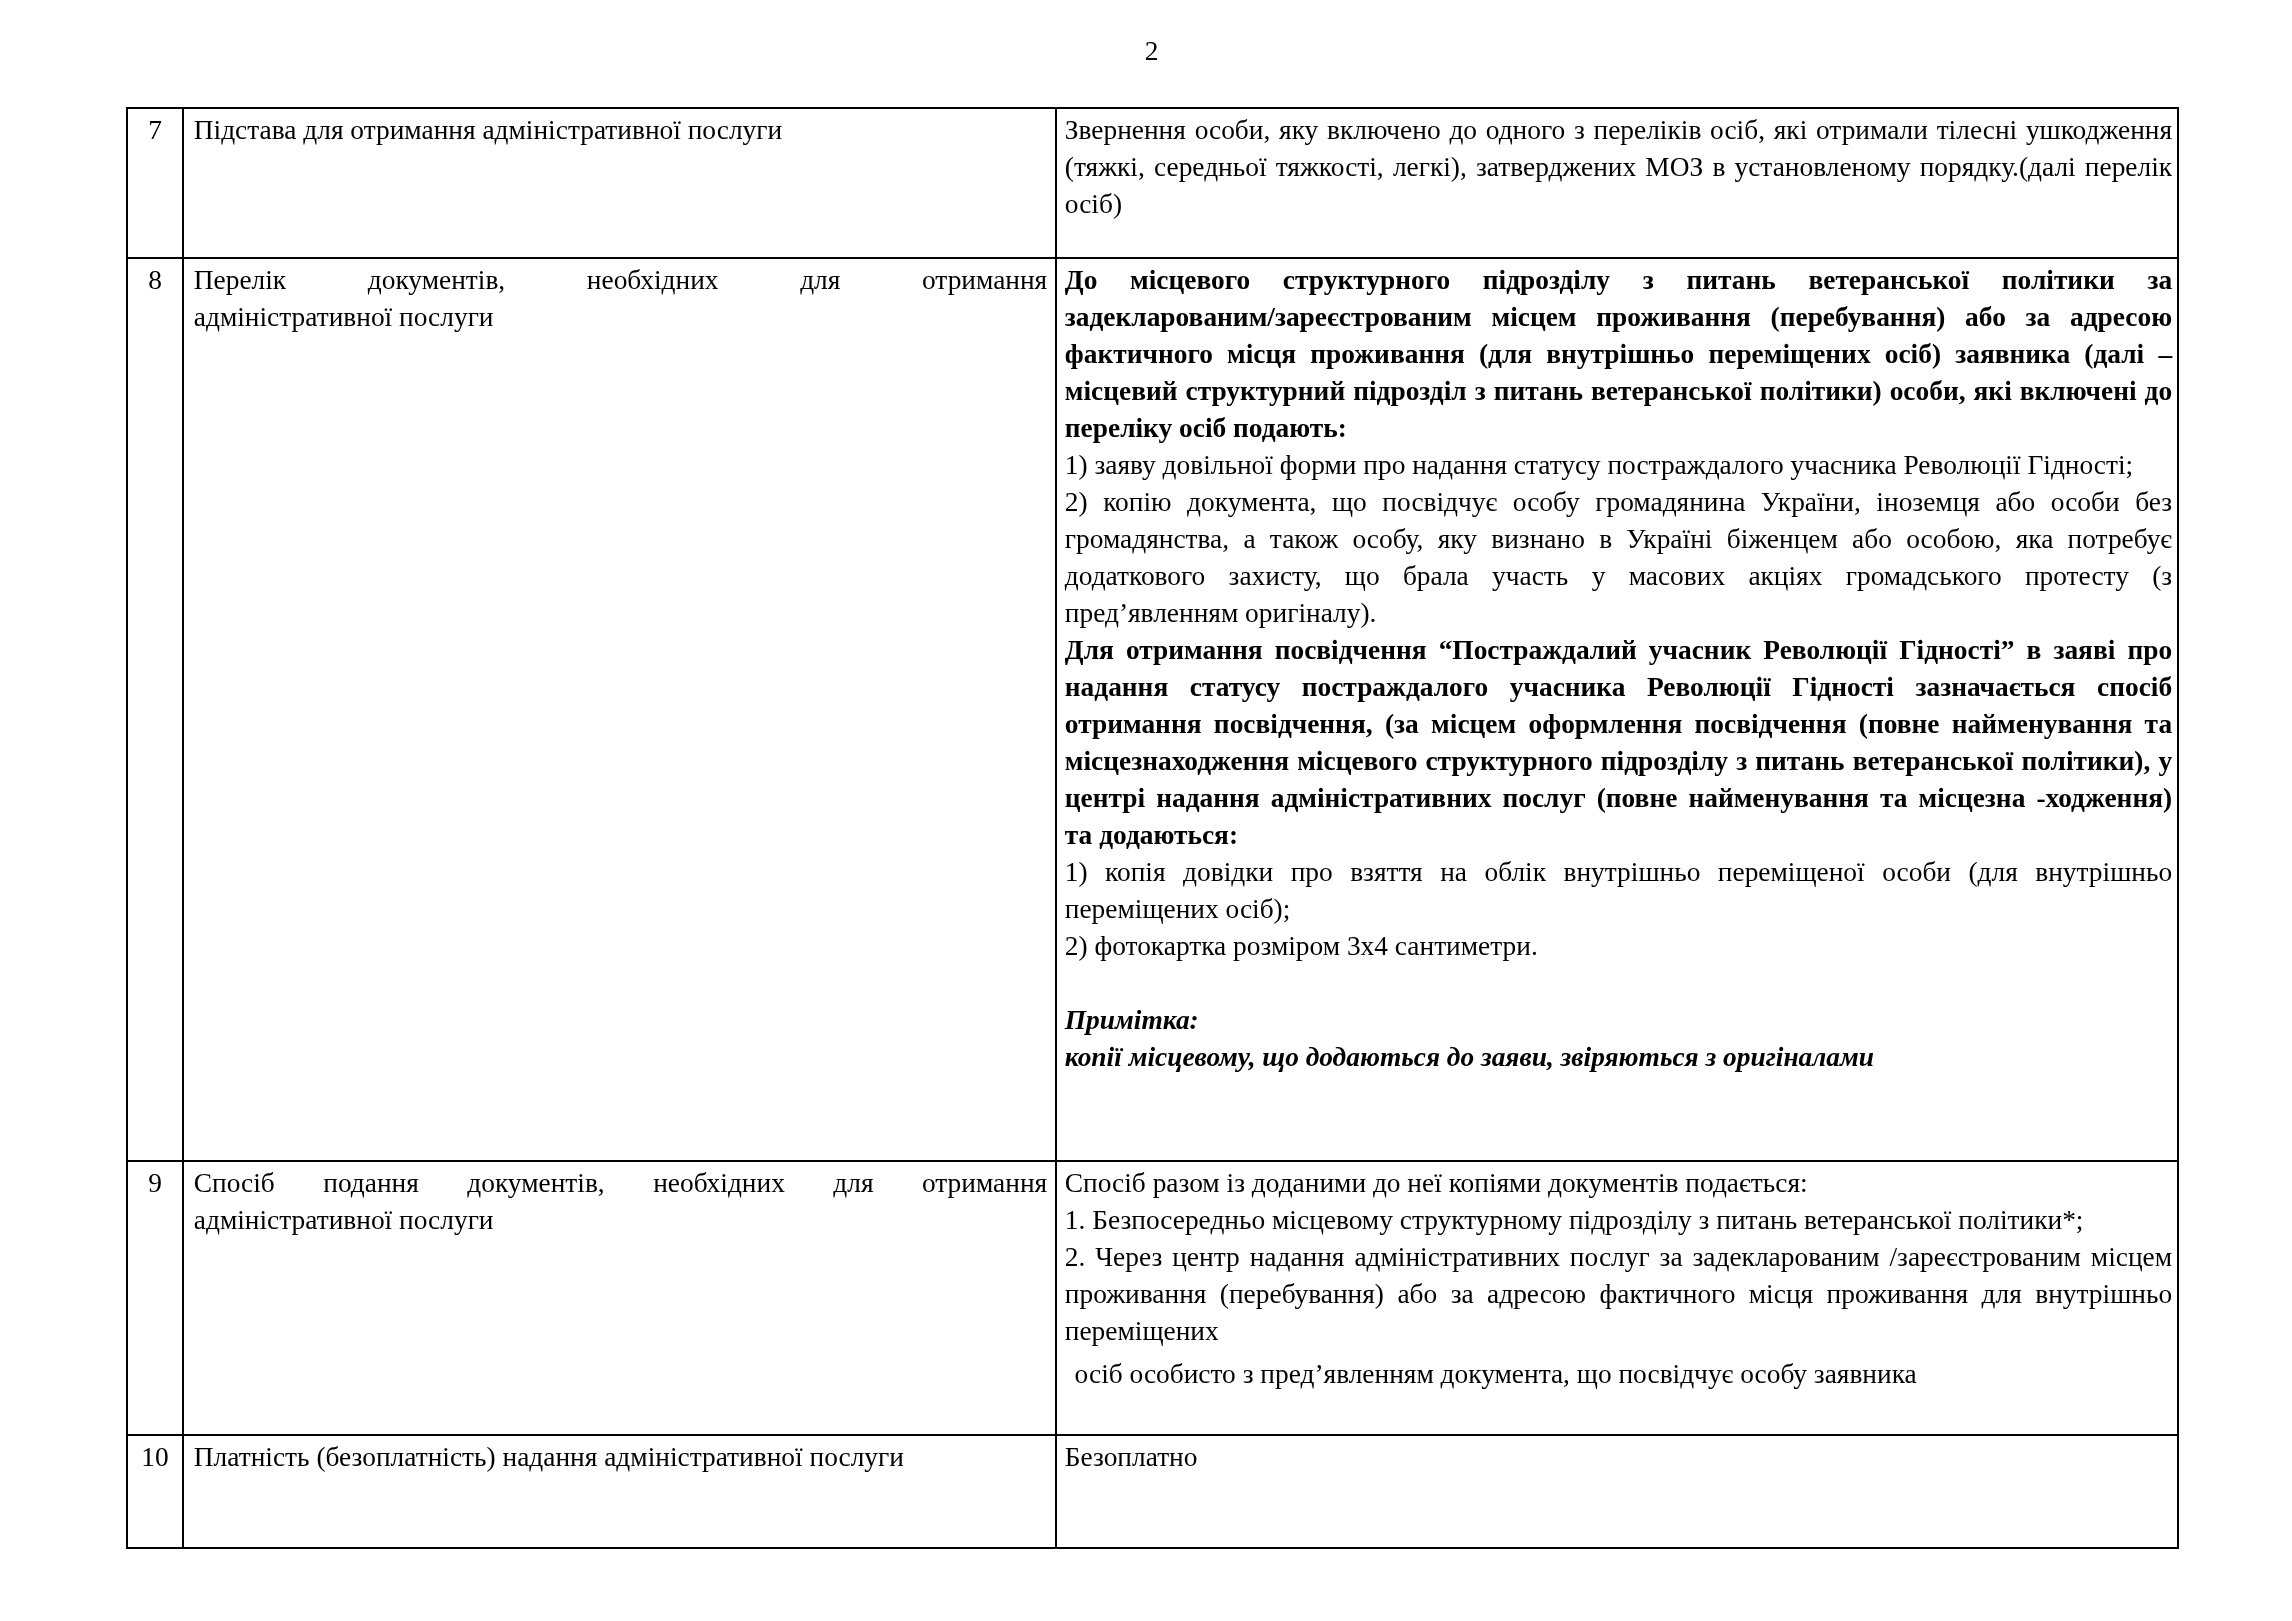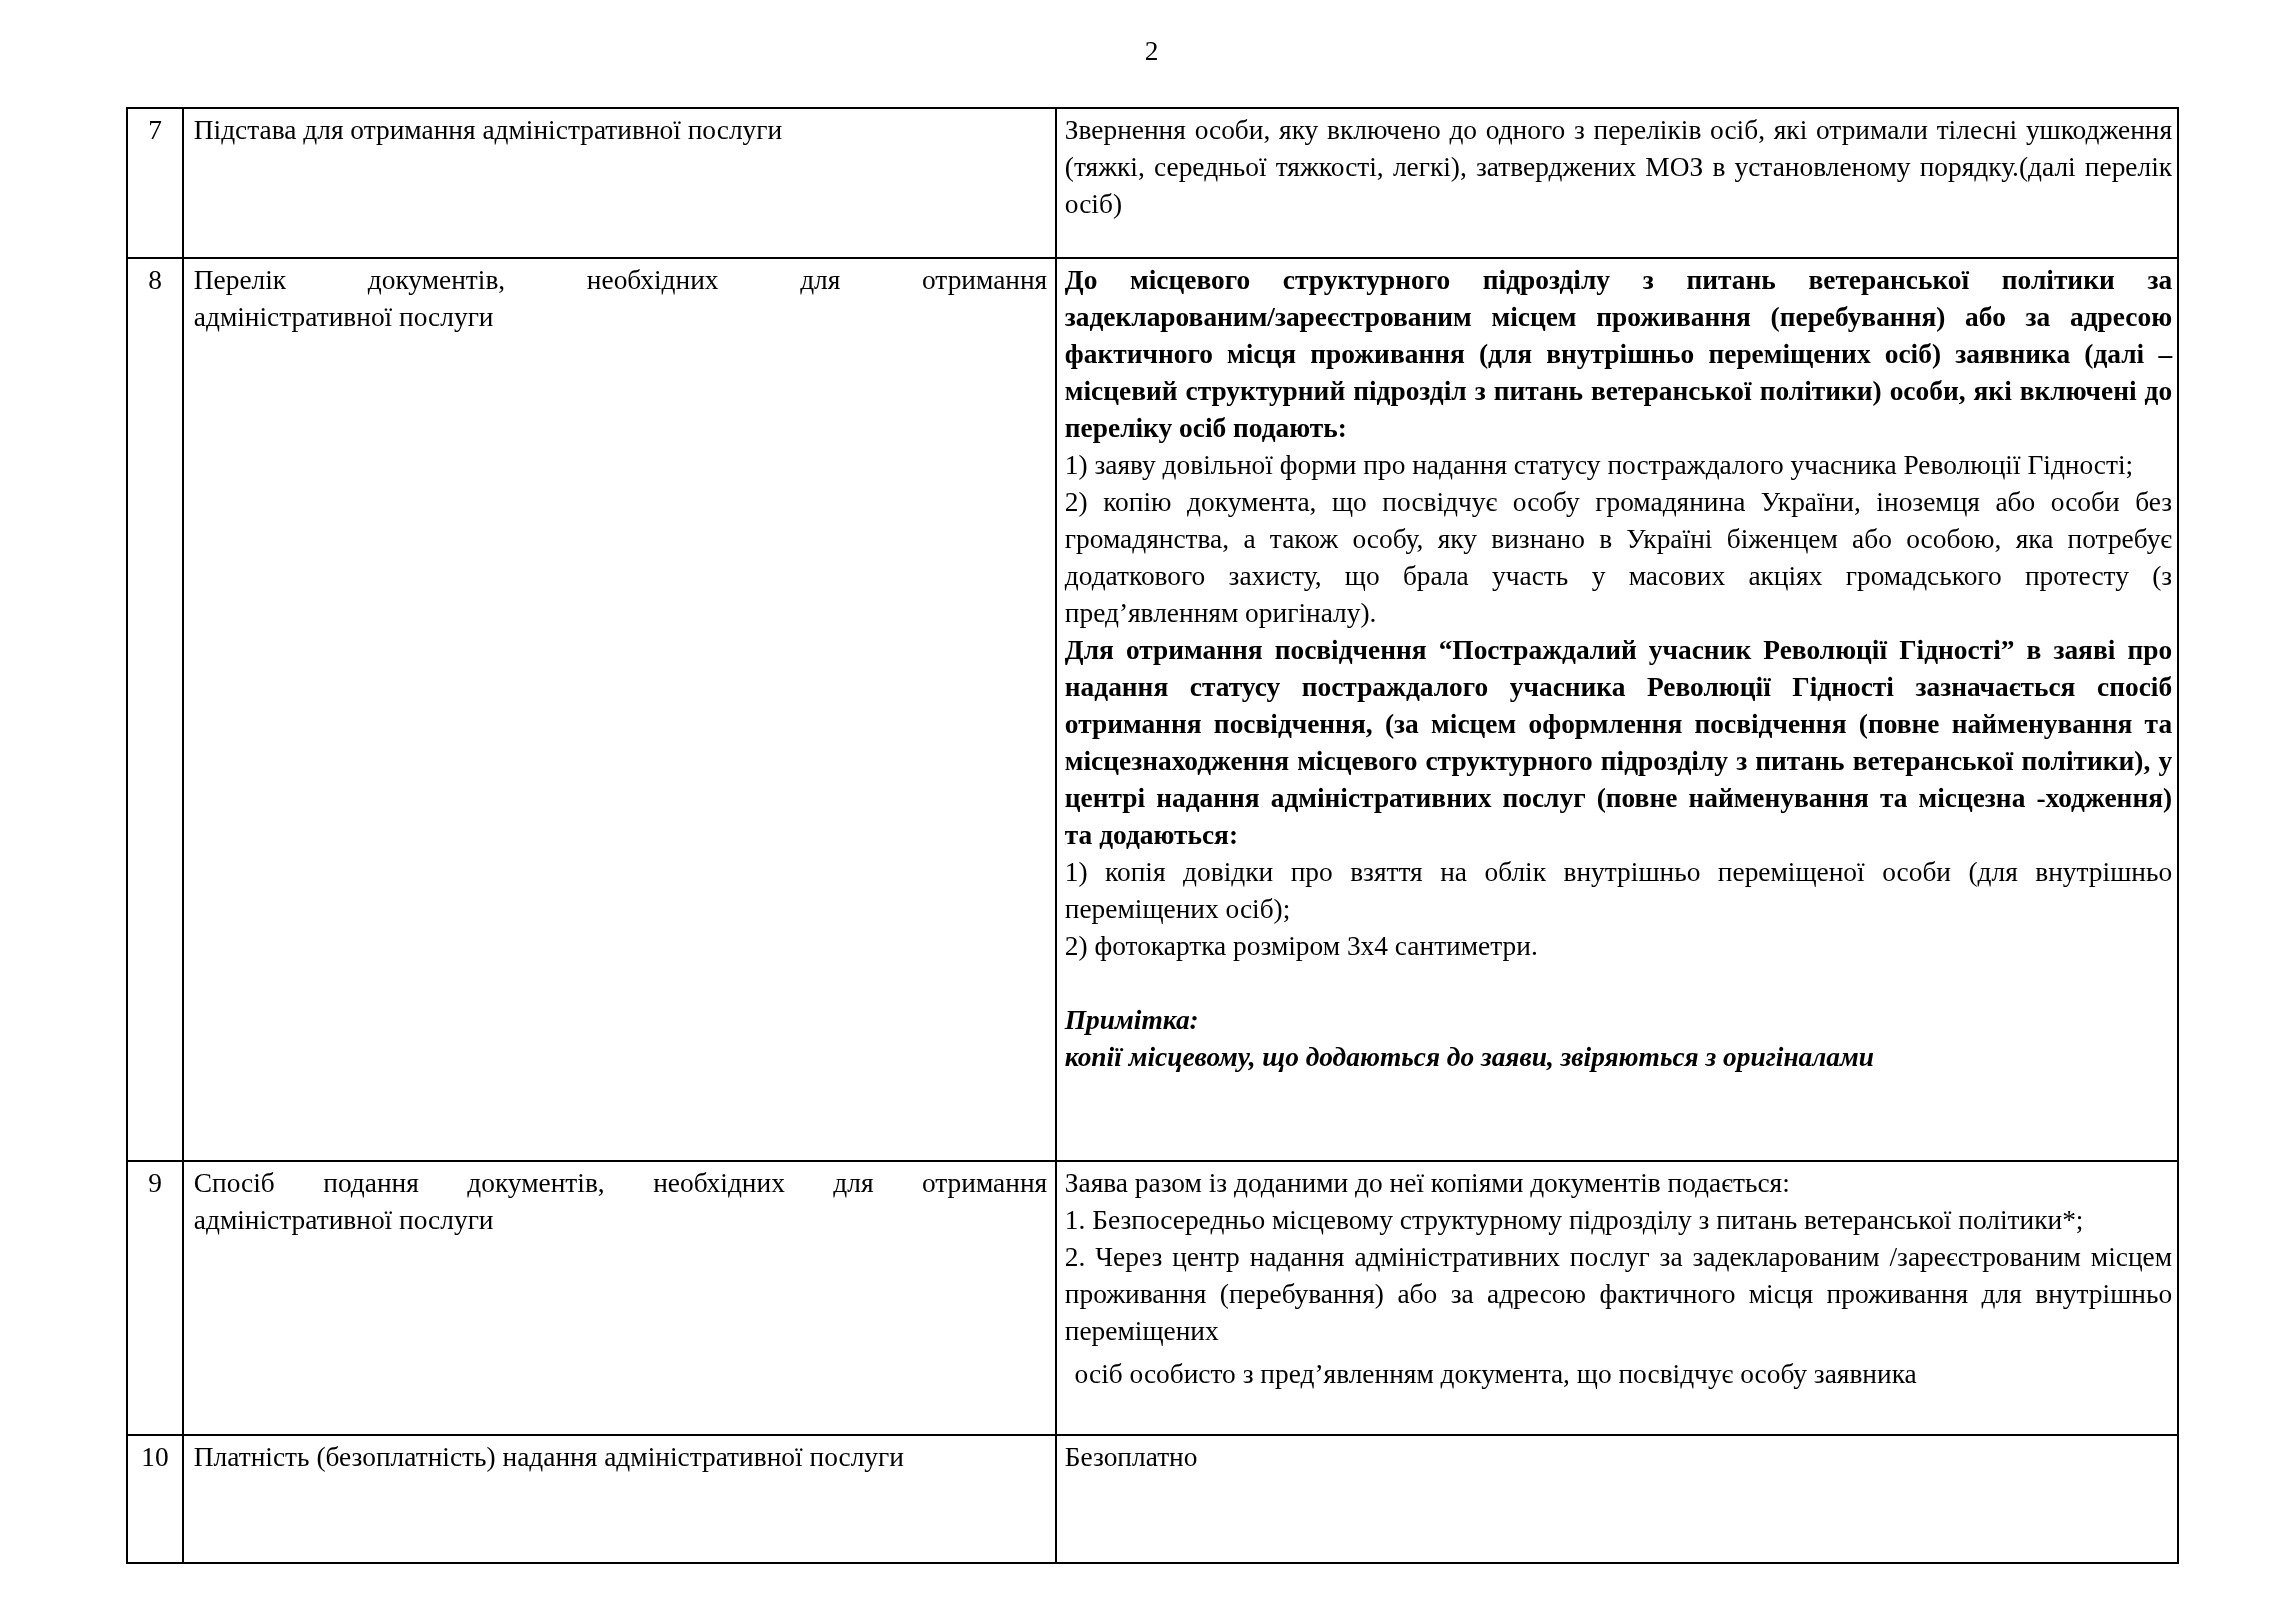--- a/index.html
+++ b/index.html
@@ -15,21 +15,21 @@
   }
   td{
     border:2px solid #000;border-top-width:2.9px;border-bottom-width:2.9px;
     vertical-align:top;padding:2.9px 7.8px 2px 9.8px;
   }
   td.numcell{text-align:center;padding:2.9px 2px 2px 2px;}
   td.rightcell{padding:2.9px 4.9px 2px 7.8px;margin-top:28px;}
   tr.r7{height:150px;}
   tr.r8{height:903px;}
   tr.r9{height:274px;}
-  tr.r10{height:128px;}
+  tr.r10{height:113px;}
   p{margin:0;}
   .just{text-align:justify;}
   .jall{text-align:justify;text-align-last:justify;}
   .bold{font-weight:bold;}
   .bi{font-weight:bold;font-style:italic;}
   .spacer{height:37px;}
   .gap{margin-top:5.9px;padding-left:9.8px;}
 </style>
 </head>
 <body>
@@ -81,21 +81,21 @@
 
       <tr class="r9">
         <td class="numcell">
           <p>9</p>
         </td>
         <td>
           <p class="jall">Спосіб подання документів, необхідних для отримання</p>
           <p>адміністративної послуги</p>
         </td>
         <td class="rightcell">
-          <p>Заява разом із доданими до неї копіями документів подається:</p>
+          <p>Спосіб разом із доданими до неї копіями документів подається:</p>
           <p class="just">1. Безпосередньо місцевому структурному підрозділу з питань ветеранської політики*;</p>
           <p class="just">2. Через центр надання адміністративних послуг за задекларованим /зареєстрованим місцем проживання (перебування) або за адресою фактичного місця проживання для внутрішньо переміщених</p>
           <p class="gap">осіб особисто з пред’явленням документа, що посвідчує особу заявника</p>
         </td>
       </tr>
 
       <tr class="r10">
         <td class="numcell">
           <p>10</p>
         </td>

